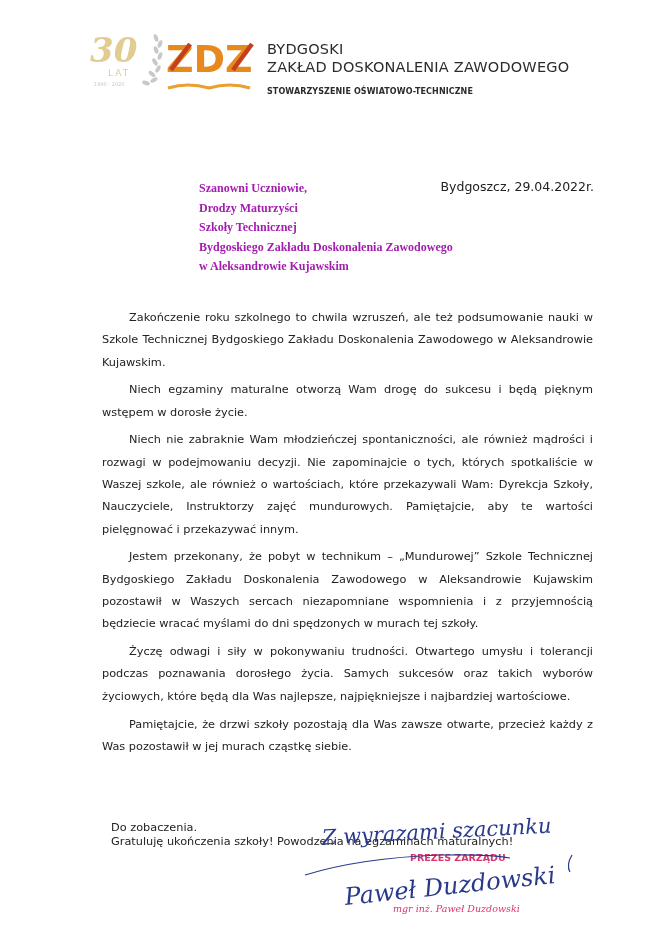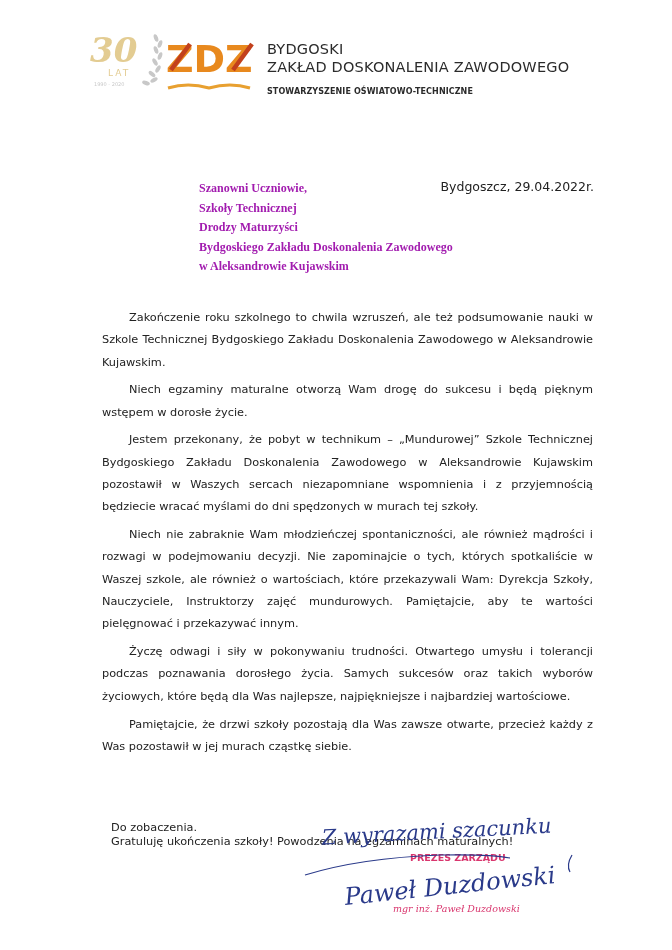--- a/index.html
+++ b/index.html
@@ -56,31 +56,31 @@
     <div class="org-l1">BYDGOSKI</div>
     <div class="org-l2">ZAKŁAD DOSKONALENIA ZAWODOWEGO</div>
     <div class="org-l3">STOWARZYSZENIE OŚWIATOWO-TECHNICZNE</div>
   </div>
 </div>
 
 <div class="date">Bydgoszcz, 29.04.2022r.</div>
 
 <div class="address">
   <div>Szanowni Uczniowie,</div>
+  <div>Drodzy Maturzyści</div>
   <div>Szkoły Technicznej</div>
-  <div>Drodzy Maturzyści</div>
   <div>Bydgoskiego Zakładu Doskonalenia Zawodowego</div>
   <div>w Aleksandrowie Kujawskim</div>
 </div>
 
 <div class="body-text">
   <p>Zakończenie roku szkolnego to chwila wzruszeń, ale też podsumowanie nauki w Szkole Technicznej Bydgoskiego Zakładu Doskonalenia Zawodowego w Aleksandrowie Kujawskim.</p>
   <p>Niech egzaminy maturalne otworzą Wam drogę do sukcesu i będą pięknym wstępem w dorosłe życie.</p>
+  <p>Niech nie zabraknie Wam młodzieńczej spontaniczności, ale również mądrości i rozwagi w podejmowaniu decyzji. Nie zapominajcie o tych, których spotkaliście w Waszej szkole, ale również o wartościach, które przekazywali Wam: Dyrekcja Szkoły, Nauczyciele, Instruktorzy zajęć mundurowych. Pamiętajcie, aby te wartości pielęgnować i przekazywać innym.</p>
   <p>Jestem przekonany, że pobyt w technikum – „Mundurowej” Szkole Technicznej Bydgoskiego Zakładu Doskonalenia Zawodowego w Aleksandrowie Kujawskim pozostawił w Waszych sercach niezapomniane wspomnienia i z przyjemnością będziecie wracać myślami do dni spędzonych w murach tej szkoły.</p>
-  <p>Niech nie zabraknie Wam młodzieńczej spontaniczności, ale również mądrości i rozwagi w podejmowaniu decyzji. Nie zapominajcie o tych, których spotkaliście w Waszej szkole, ale również o wartościach, które przekazywali Wam: Dyrekcja Szkoły, Nauczyciele, Instruktorzy zajęć mundurowych. Pamiętajcie, aby te wartości pielęgnować i przekazywać innym.</p>
   <p>Życzę odwagi i siły w pokonywaniu trudności. Otwartego umysłu i tolerancji podczas poznawania dorosłego życia.  Samych sukcesów oraz takich wyborów życiowych, które będą dla Was najlepsze, najpiękniejsze i najbardziej wartościowe.</p>
   <p>Pamiętajcie, że drzwi szkoły pozostają dla Was zawsze otwarte, przecież każdy z Was pozostawił w jej murach cząstkę siebie.</p>
 </div>
 
 <div class="closing" style="top:792px;margin-top:43px;">Gratuluję ukończenia szkoły! Powodzenia na egzaminach maturalnych!</div>
 <div class="closing" style="top:821px;">Do zobaczenia.</div>
 
 <svg class="sig" viewBox="0 0 300 120" width="300" height="120">
   <text x="22" y="28" font-family="DejaVu Serif, serif" font-style="italic" font-size="21" fill="#2a3a8a" transform="rotate(-3 150 28)">Z wyrazami szacunku</text>
   <text x="110" y="51" font-family="DejaVu Sans, sans-serif" font-weight="bold" font-size="9.5" fill="#d9366e">PREZES ZARZĄDU</text>

